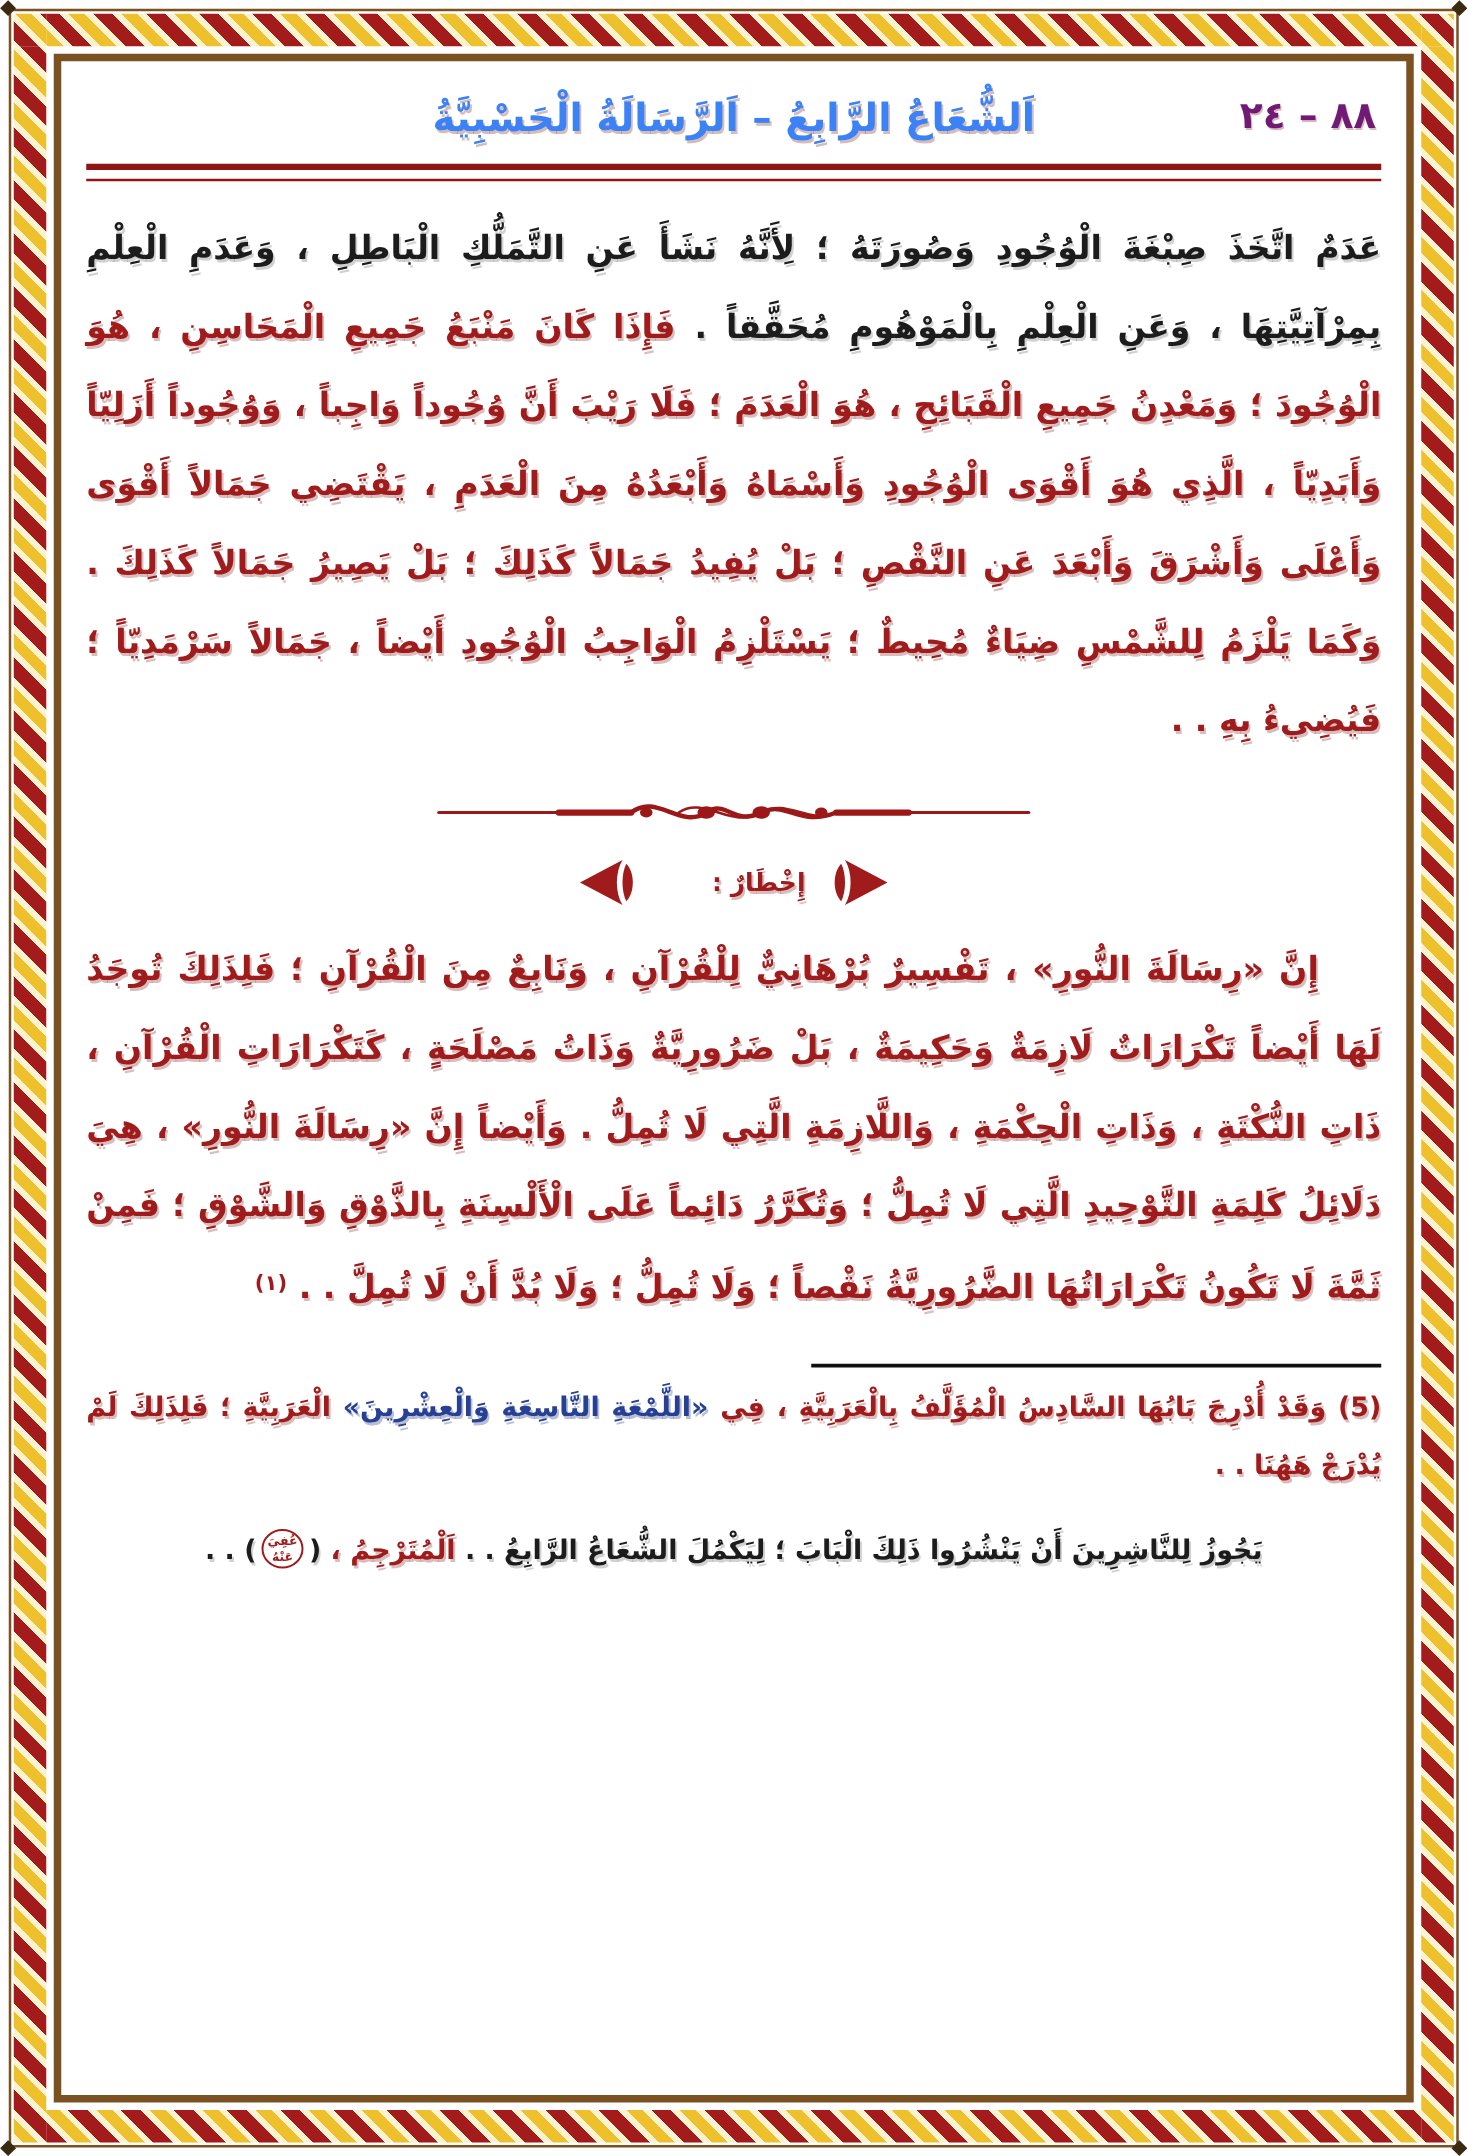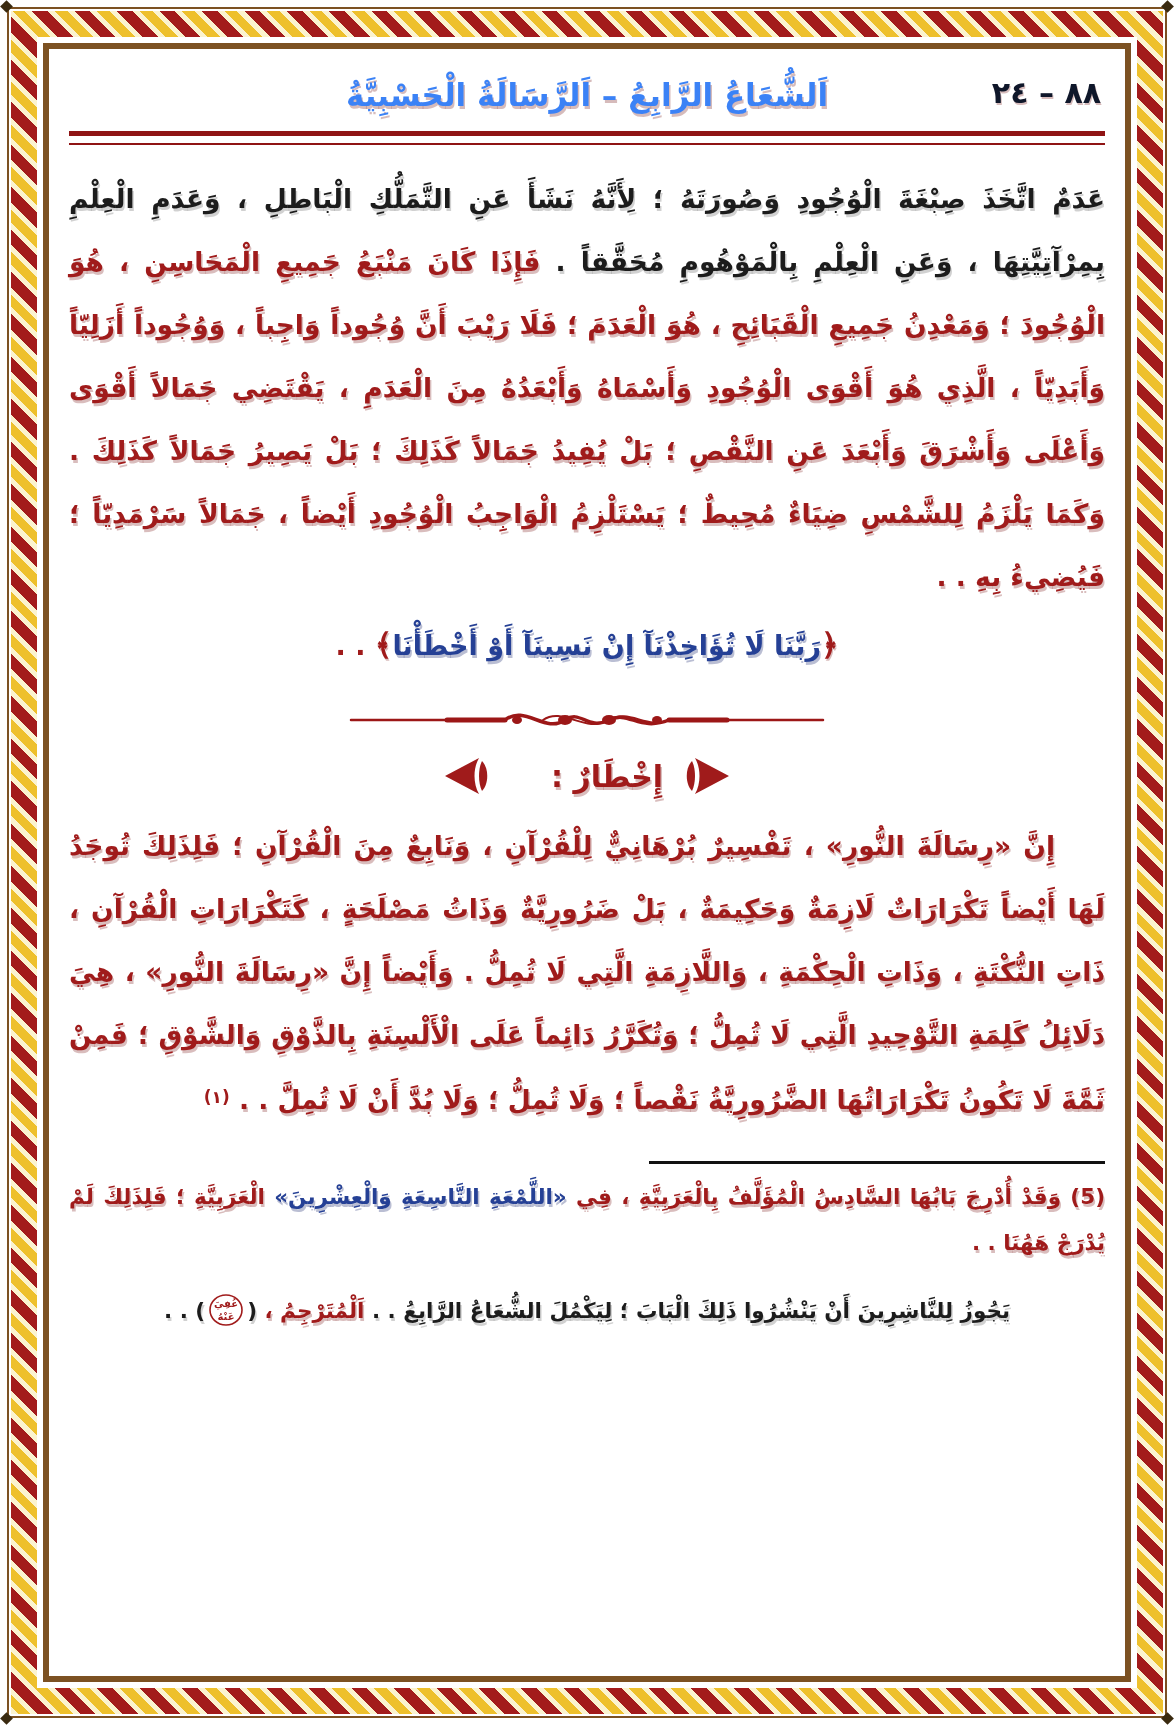--- a/index.html
+++ b/index.html
@@ -18,21 +18,21 @@
   .corner{position:absolute;width:9px;height:9px;background:#3a2a10;transform:rotate(45deg);}
   .corner.tl{top:2px;left:2px;} .corner.tr{top:2px;right:2px;}
   .corner.bl{bottom:2px;left:2px;} .corner.br{bottom:2px;right:2px;}
 
   
   .content{position:absolute;inset:49px;padding:14px 20px 0;direction:rtl;}
 
   .page-header{position:relative;height:52px;margin-top:6px;}
   .page-num{
     position:absolute;left:auto;right:4px;top:6px;
-    color:#0f172a;font-weight:bold;font-size:30px;letter-spacing:2px;
+    color:#701a75;font-weight:bold;font-size:30px;letter-spacing:2px;
     text-shadow:1px 2px 0 rgba(120,30,30,.3);
   }
   .page-title{
     text-align:center;font-size:31px;font-weight:bold;color:#3b82f6;
     line-height:52px;text-shadow:1.5px 2.5px 0 rgba(120,30,30,.3);
   }
   .head-rule{margin-top:10px;border-top:5px solid #8f1414;border-bottom:2px solid #8f1414;height:7px;}
 
   .red{color:#a01b1b;text-shadow:1.5px 2.5px 0 rgba(130,35,35,.3);}
   .blue{color:#254095;text-shadow:1.5px 2.5px 0 rgba(25,40,110,.3);}
@@ -50,21 +50,21 @@
   .bracket{color:#a01b1b;font-size:30px;text-shadow:1px 2px 0 rgba(130,35,35,.3);}
   .qdots{color:#a01b1b;letter-spacing:2px;}
   .vmark{color:#a01b1b;font-size:22px;margin:0 4px;}
 
   .divider{margin:26px auto 0;width:480px;height:32px;display:block;}
 
   .sec-head{
     margin-top:20px;display:flex;align-items:center;justify-content:center;gap:20px;
   }
   .sec-head .label{
-    color:#a01b1b;font-size:30px;font-weight:bold;
+    color:#a01b1b;font-size:20px;font-weight:bold;
     text-shadow:1.5px 2.5px 0 rgba(130,35,35,.3);
     margin-left:40px;
   }
   .orn{width:46px;height:40px;display:block;}
 
   .p2,.p3{margin-top:18px;}
   .ref{color:#a01b1b;font-size:17px;font-weight:bold;vertical-align:6px;}
 
   .fn-sep{margin:30px 0 0 auto;margin-right:auto;width:44%;border-top:3px solid #111;
           margin-left:0;}
@@ -89,23 +89,20 @@
 
   <div class="page-header">
     <span class="page-num">٨٨ – ٢٤</span>
     <div class="page-title">اَلشُّعَاعُ الرَّابِعُ – اَلرَّسَالَةُ الْحَسْبِيَّةُ</div>
   </div>
   <div class="head-rule"></div>
 
   <p class="para p1"><span class="black">عَدَمٌ اتَّخَذَ صِبْغَةَ الْوُجُودِ وَصُورَتَهُ ؛ لِأَنَّهُ نَشَأَ عَنِ التَّمَلُّكِ الْبَاطِلِ ، وَعَدَمِ الْعِلْمِ بِمِرْآتِيَّتِهَا ، وَعَنِ الْعِلْمِ بِالْمَوْهُومِ مُحَقَّقاً . </span><span class="red">فَإِذَا كَانَ مَنْبَعُ جَمِيعِ الْمَحَاسِنِ ، هُوَ الْوُجُودَ ؛ وَمَعْدِنُ جَمِيعِ الْقَبَائِحِ ، هُوَ الْعَدَمَ ؛ فَلَا رَيْبَ أَنَّ وُجُوداً وَاجِباً ، وَوُجُوداً أَزَلِيّاً وَأَبَدِيّاً ، الَّذِي هُوَ أَقْوَى الْوُجُودِ وَأَسْمَاهُ وَأَبْعَدُهُ مِنَ الْعَدَمِ ، يَقْتَضِي جَمَالاً أَقْوَى وَأَعْلَى وَأَشْرَقَ وَأَبْعَدَ عَنِ النَّقْصِ ؛ بَلْ يُفِيدُ جَمَالاً كَذَلِكَ ؛ بَلْ يَصِيرُ جَمَالاً كَذَلِكَ . وَكَمَا يَلْزَمُ لِلشَّمْسِ ضِيَاءٌ مُحِيطٌ ؛ يَسْتَلْزِمُ الْوَاجِبُ الْوُجُودِ أَيْضاً ، جَمَالاً سَرْمَدِيّاً ؛ فَيُضِيءُ بِهِ . .</span></p>
 
   <div class="quotes">
-    <div class="quote">
-      <span class="bracket">﴿</span><span class="blue">رَبَّنَا لَا تُؤَاخِذْنَآ إِنْ نَسِينَآ أَوْ أَخْطَأْنَا</span><span class="bracket">﴾</span><span class="qdots"> . .</span>
-    </div>
   </div>
 
   <svg class="divider" viewBox="0 0 480 32">
     <g fill="none" stroke="#9c1717" stroke-linecap="round">
       <path d="M4 16 H158" stroke-width="2.5"></path>
       <path d="M100 16 H158" stroke-width="5"></path>
       <path d="M476 16 H322" stroke-width="2.5"></path>
       <path d="M380 16 H322" stroke-width="5"></path>
       <path d="M158 16 C178 0 198 30 218 16 C234 5 240 27 262 16 C282 6 292 28 322 16" stroke-width="3.5"></path>
       <path d="M196 16 C216 2 238 30 262 16 C282 4 300 26 322 16" stroke-width="2"></path>

